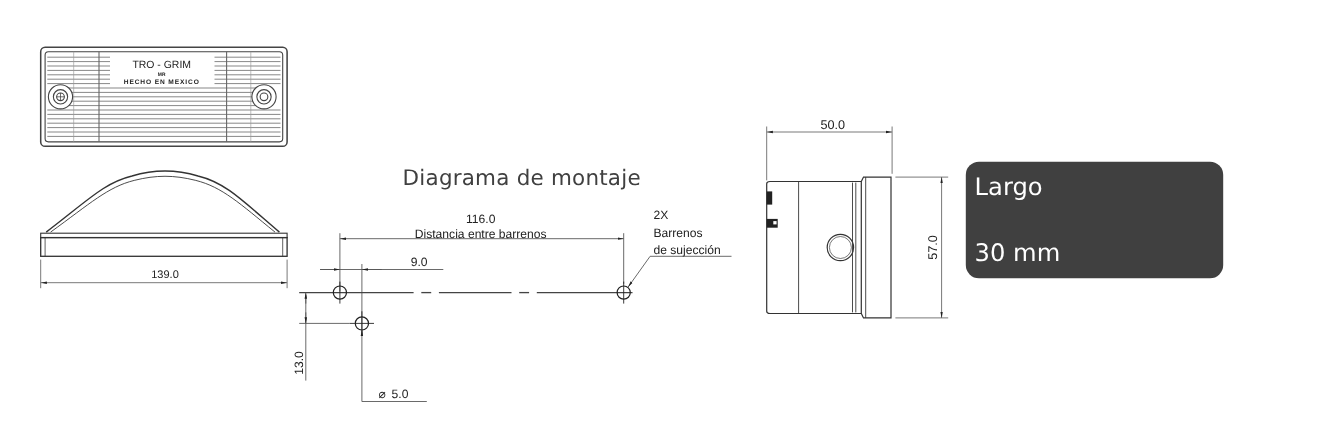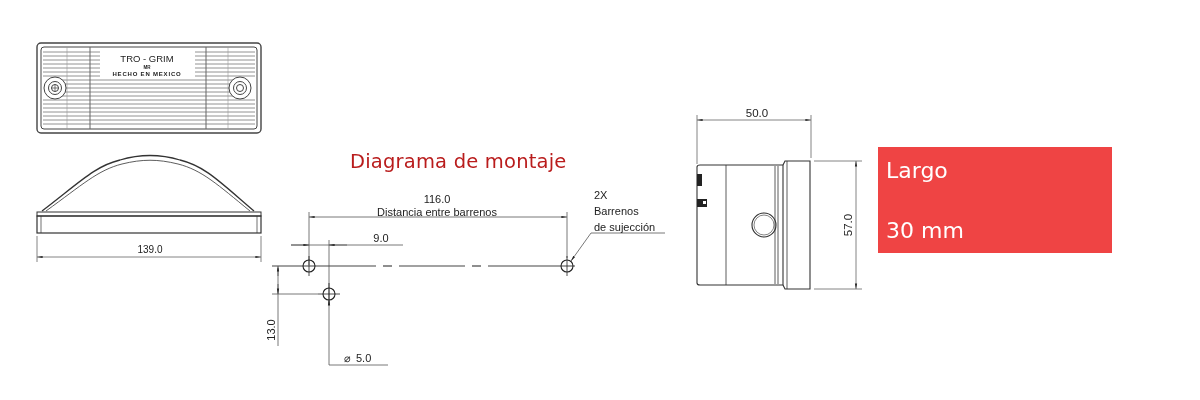--- a/index.html
+++ b/index.html
@@ -1,20 +1,20 @@
 <!DOCTYPE html>
 <html><head>
   <meta charset="utf-8">
   <style>
     html, body { margin: 0; padding: 0; background: #ffffff; }
     body { width: 1200px; height: 400px; position: relative; overflow: hidden; font-family: "Liberation Sans", sans-serif; }
     svg.drawing { position: absolute; left: 0; top: 0; width: 1200px; height: 400px; }
     .dim-text { font-family: "Liberation Sans", sans-serif; fill: #222; }
-    .title { position: absolute; left: 350px; top: 150px; font-family: "DejaVu Sans", sans-serif; font-size: 19.5px; color: #b91c1c; letter-spacing: 0.2px; font-weight: normal; }
-    .spec-box { position: absolute; left: 878px; top: 147px; width: 234px; height: 106px; background: #ef4444; border-radius: 0; box-sizing: border-box; padding: 9px 12px 0 8px; }
+    .title { position: absolute; left: 366px; top: 150px; font-family: "DejaVu Sans", sans-serif; font-size: 19.5px; color: #404040; letter-spacing: 0.2px; font-weight: normal; }
+    .spec-box { position: absolute; left: 878px; top: 147px; width: 234px; height: 106px; background: #404040; border-radius: 12px; box-sizing: border-box; padding: 9px 12px 0 8px; }
     .spec-row { display: flex; justify-content: space-between; align-items: center; height: 30px; color: #ffffff; font-family: "DejaVu Sans", sans-serif; font-size: 22px; line-height: 30px; }
     .spec-label, .spec-value { white-space: nowrap; }
   </style>
 </head>
 <body>
 
 <svg class="drawing" viewBox="0 0 1200 400" xmlns="http://www.w3.org/2000/svg">
   <defs>
     <marker id="arr" viewBox="0 0 10 10" refX="10" refY="5" markerWidth="7" markerHeight="7" orient="auto-start-reverse">
       <path d="M0,3 L10,5 L0,7 Z" fill="#222"></path>

